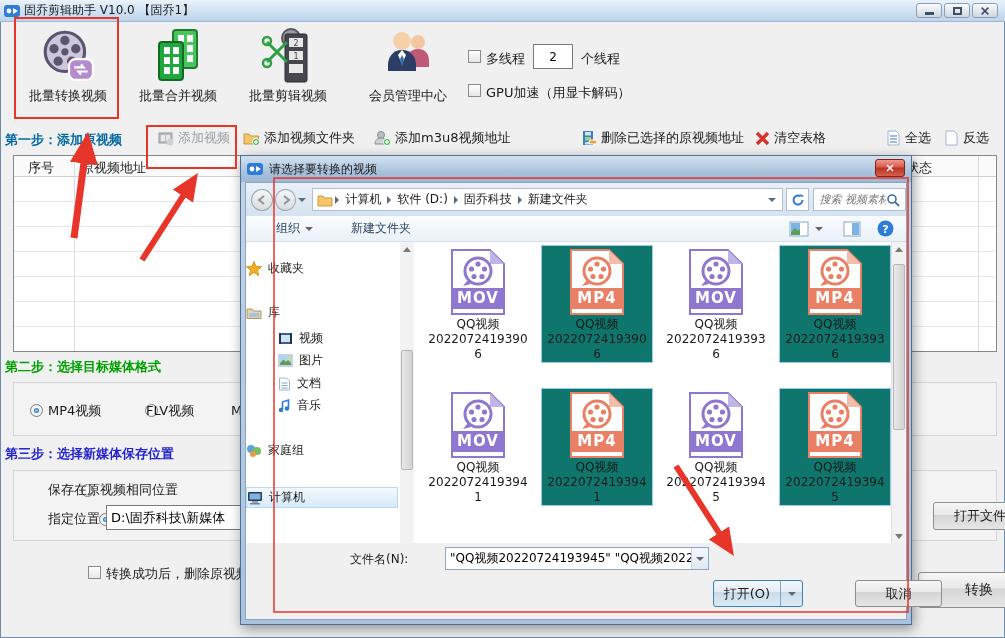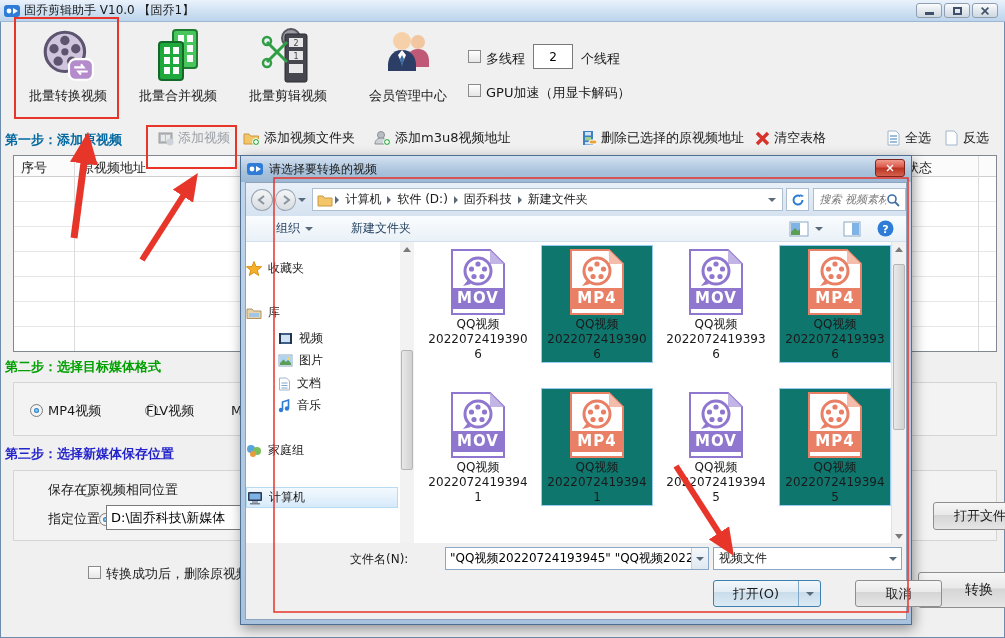--- a/index.html
+++ b/index.html
@@ -277,21 +277,21 @@
 <div class="actionitem" style="left:944px">
   <svg width="15" height="16">
     <path d="M2,1 h8 l3,3 v11 h-11 z" fill="#fdfdfd" stroke="#9fb6cc"></path>
   </svg>
   <span>反选</span>
 </div>
 
 
 <div class="maintable">
   <div class="hdr">
-    <span class="hdrtext" style="left:7px">序号</span>
+    <span class="hdrtext" style="left:14px">序号</span>
     <span class="hdrtext" style="left:67px">原视频地址</span>
     <span class="hdrtext" style="left:892px">状态</span>
   </div>
   <div class="rows"></div>
   <div class="vline" style="left:60px"></div>
   <div class="vline" style="left:964px"></div>
 </div>
 
 
 <span class="steplabel" style="top:358px;color:#00a000">第二步：选择目标媒体格式</span>
@@ -663,27 +663,21 @@
     </div>
 
     <div class="dlg-bottom">
       <span class="abs dim12" style="left:104px;top:8px">文件名(N):</span>
       <div class="combo" style="left:199px;top:4px;width:264px">
         <input value="&quot;QQ视频20220724193945&quot; &quot;QQ视频2022" style="">
         <span class="dd-btn">
             <span class="tri-d"></span>
           </span>
       </div>
-      <div class="combo" style="left:467px;top:4px;width:189px">
-        <span class="dim12" style="padding-left:5px;flex:1">视频文件</span>
-        <span class="dd-btn" style="background:transparent;border-left:none">
-            <span class="tri-d"></span>
-          </span>
-      </div>
-      <div class="open-btn" style="left:467px;top:37px;width:108px;height:27px">
+      <div class="open-btn" style="left:467px;top:37px;width:90px;height:27px">
         <span class="open-main">打开(O)</span>
         <span class="open-arrow">
             <span class="tri-d"></span>
           </span>
       </div>
       <div class="btn" style="position:absolute;left:569px;top:37px;width:87px;height:27px">
         <span>取消</span>
       </div>
     </div>
 

